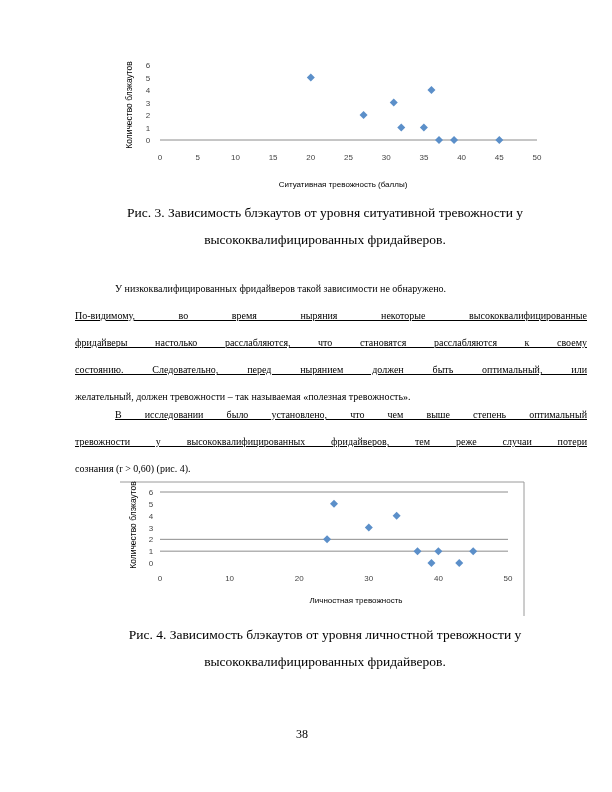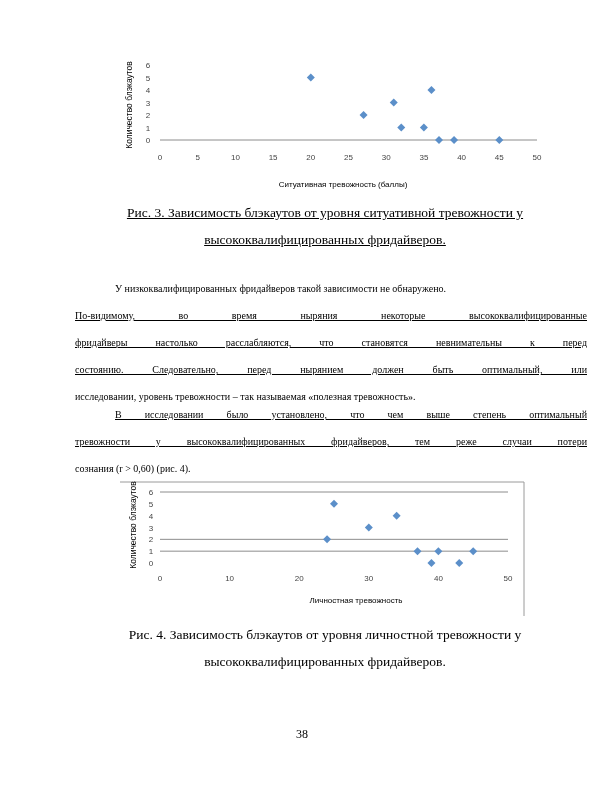--- a/index.html
+++ b/index.html
@@ -49,31 +49,31 @@
       <polygon points="393.74,98.5 397.74,102.5 393.74,106.5 389.74,102.5" fill="#5b8fc9"></polygon>
       <polygon points="401.28,123.5 405.28,127.5 401.28,131.5 397.28,127.5" fill="#5b8fc9"></polygon>
       <polygon points="423.9,123.5 427.9,127.5 423.9,131.5 419.9,127.5" fill="#5b8fc9"></polygon>
       <polygon points="431.44,86 435.44,90 431.44,94 427.44,90" fill="#5b8fc9"></polygon>
       <polygon points="438.98,136 442.98,140 438.98,144 434.98,140" fill="#5b8fc9"></polygon>
       <polygon points="454.06,136 458.06,140 454.06,144 450.06,140" fill="#5b8fc9"></polygon>
       <polygon points="499.3,136 503.3,140 499.3,144 495.3,140" fill="#5b8fc9"></polygon>
     </svg>
 </div>
 
-<div class="caption" style="top:199px;text-decoration:underline;">
+<div class="caption" style="top:199px;">
   <span class="line">Рис. 3. Зависимость блэкаутов от уровня ситуативной тревожности у</span>
   <span class="line">высококвалифицированных фридайверов.</span>
 </div>
 
 <div class="para" style="top:275px;">
   <span class="line indent" style="text-indent:40px;">У низкоквалифицированных фридайверов такой зависимости не обнаружено.</span>
   <span class="line just">По-видимому, во время ныряния некоторые высококвалифицированные</span>
-  <span class="line just">фридайверы настолько расслабляются, что становятся невнимательны к перед</span>
+  <span class="line just">фридайверы настолько расслабляются, что становятся расслабляются к своему</span>
   <span class="line just">состоянию. Следовательно, перед нырянием должен быть оптимальный, или</span>
-  <span class="line">исследовании, уровень тревожности – так называемая «полезная тревожность».</span>
+  <span class="line">желательный, должен тревожности – так называемая «полезная тревожность».</span>
 </div>
 
 <div class="para" style="top:401px;">
   <span class="line just" style="padding-left:40px;box-sizing:border-box;">В исследовании было установлено, что чем выше степень оптимальный</span>
   <span class="line just">тревожности у высококвалифицированных фридайверов, тем реже случаи потери</span>
   <span class="line">сознания (r &gt; 0,60) (рис. 4).</span>
 </div>
 
 <div class="abs" style="left:0;top:470px;width:612px;height:150px;">
   <svg class="chart-svg" id="chart2" width="612" height="150">

